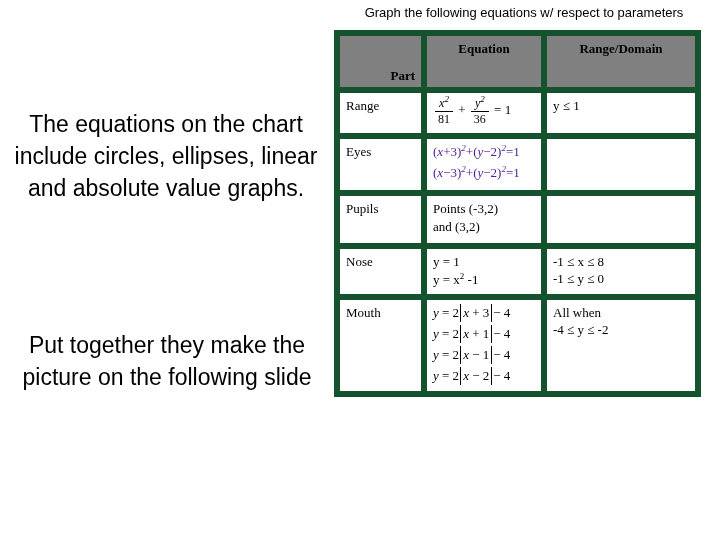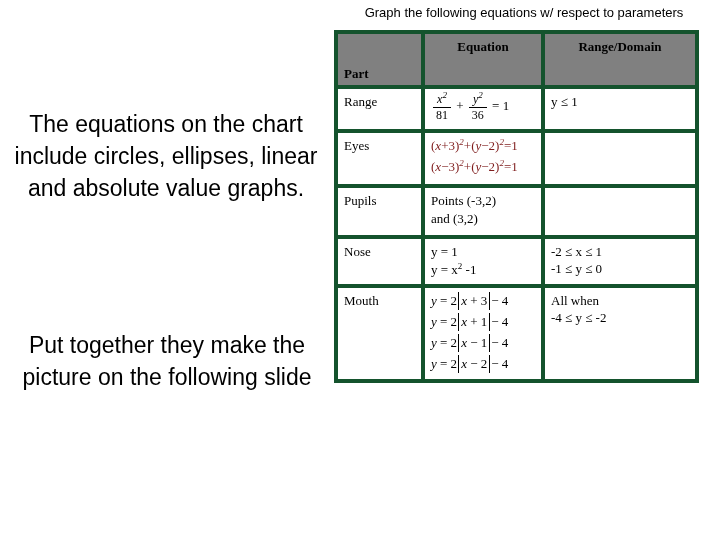--- a/index.html
+++ b/index.html
@@ -58,21 +58,21 @@
     left: 334px;
     top: 30px;
   }
   table.chart {
     border-collapse: collapse;
     table-layout: fixed;
     font-family: "Liberation Serif", serif;
   }
   table.chart th,
   table.chart td {
-    border: 4px solid #14532d;
+    border: 6px solid #14532d;
     vertical-align: top;
     padding: 4px 6px 3px 6px;
     font-size: 13px;
     line-height: 17px;
     color: #000000;
     overflow: hidden;
   }
   col.c-part  { width: 87px; }
   col.c-eq    { width: 120px; }
   col.c-range { width: 154px; }
@@ -80,21 +80,21 @@
   thead th {
     background: #808080;
     height: 44px;
     vertical-align: bottom;
     font-weight: bold;
     font-size: 14px;
     text-align: center;
     padding-bottom: 4px;
   }
   thead th.part-head {
-    text-align: left;
+    text-align: right;
     vertical-align: bottom;
     padding-bottom: 3px;
     border-radius: 7px;
   }
 
   td.part-cell { white-space: nowrap; }
 
   
   tr.r-face     td { height: 33px; }
   tr.r-hat      td { height: 33px; }
@@ -143,21 +143,21 @@
   .abs-bar {
     display: inline-block;
     border-left: 1px solid #000000;
     border-right: 1px solid #000000;
     padding: 0 2px;
     margin: 0 1px;
   }
 
   
   .faint {
-    color: #7f1d1d;
+    color: #4c1d95;
   }
 
   .plain {
     font-family: "Liberation Serif", serif;
     font-size: 13px;
     line-height: 18px;
     white-space: nowrap;
   }
   .plain sup { font-size: 9px; vertical-align: super; line-height: 0; }
   .range-line { white-space: nowrap; }
@@ -216,21 +216,21 @@
       <td></td>
     </tr>
 
     <tr class="r-nose">
       <td class="part-cell">Nose</td>
       <td>
         <div class="plain">y = 1</div>
         <div class="plain">y = x<sup>2</sup> -1</div>
       </td>
       <td>
-        <div class="range-line">-2 ≤ x ≤ 1</div>
+        <div class="range-line">-1 ≤ x ≤ 8</div>
         <div class="range-line">-1 ≤ y ≤ 0</div>
       </td>
     </tr>
 
     <tr class="r-mouth">
       <td class="part-cell">Mouth</td>
       <td>
         <div class="math eq-row"><i>y</i> = 2<span class="abs-bar"><i>x</i> + 3</span>− 4</div>
         <div class="math eq-row"><i>y</i> = 2<span class="abs-bar"><i>x</i> + 1</span>− 4</div>
         <div class="math eq-row"><i>y</i> = 2<span class="abs-bar"><i>x</i> − 1</span>− 4</div>

